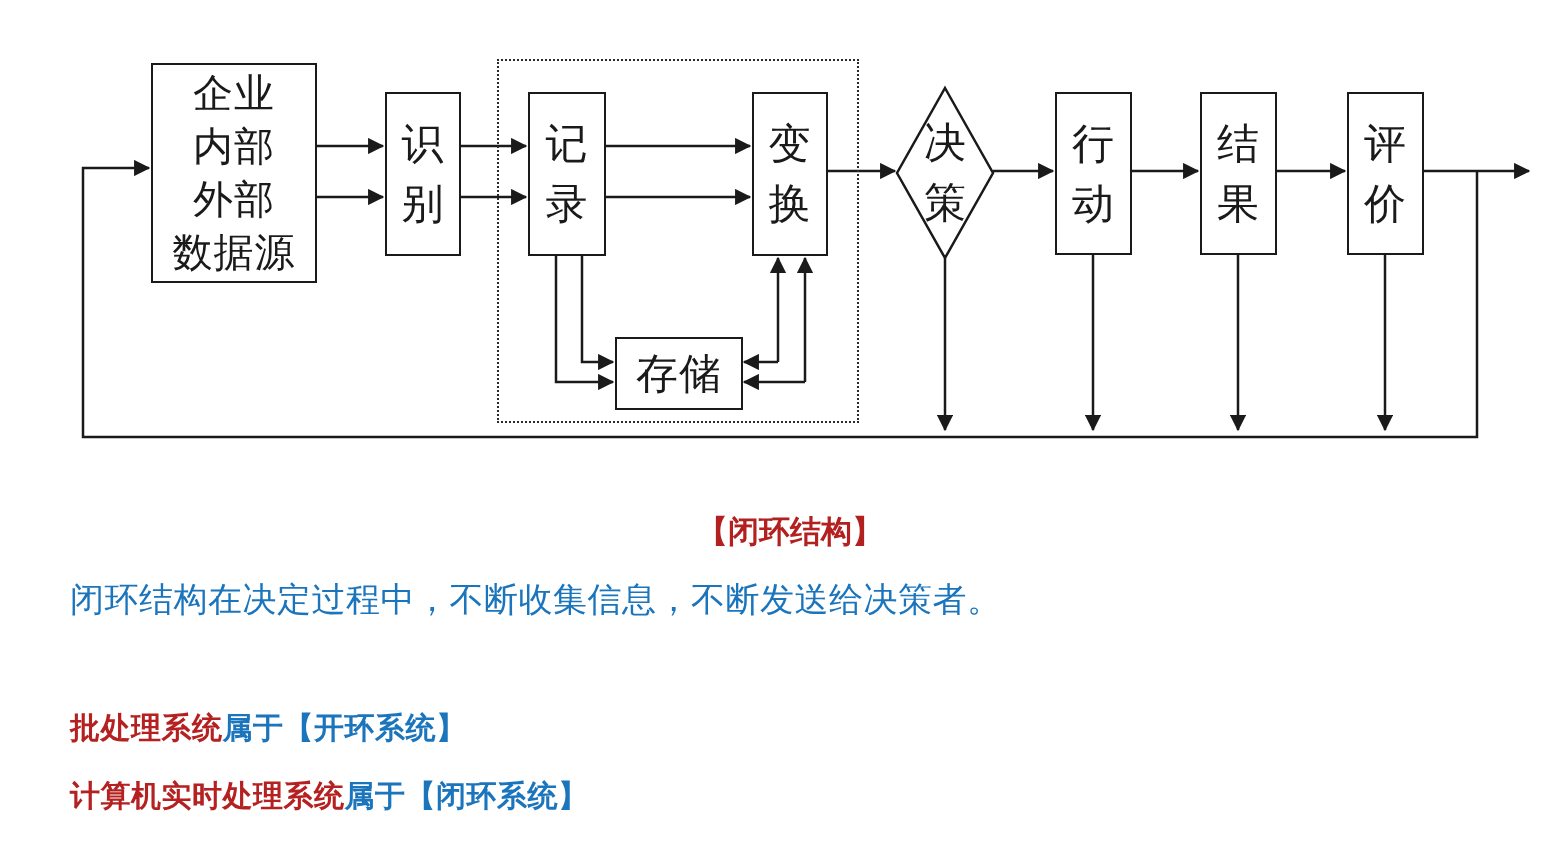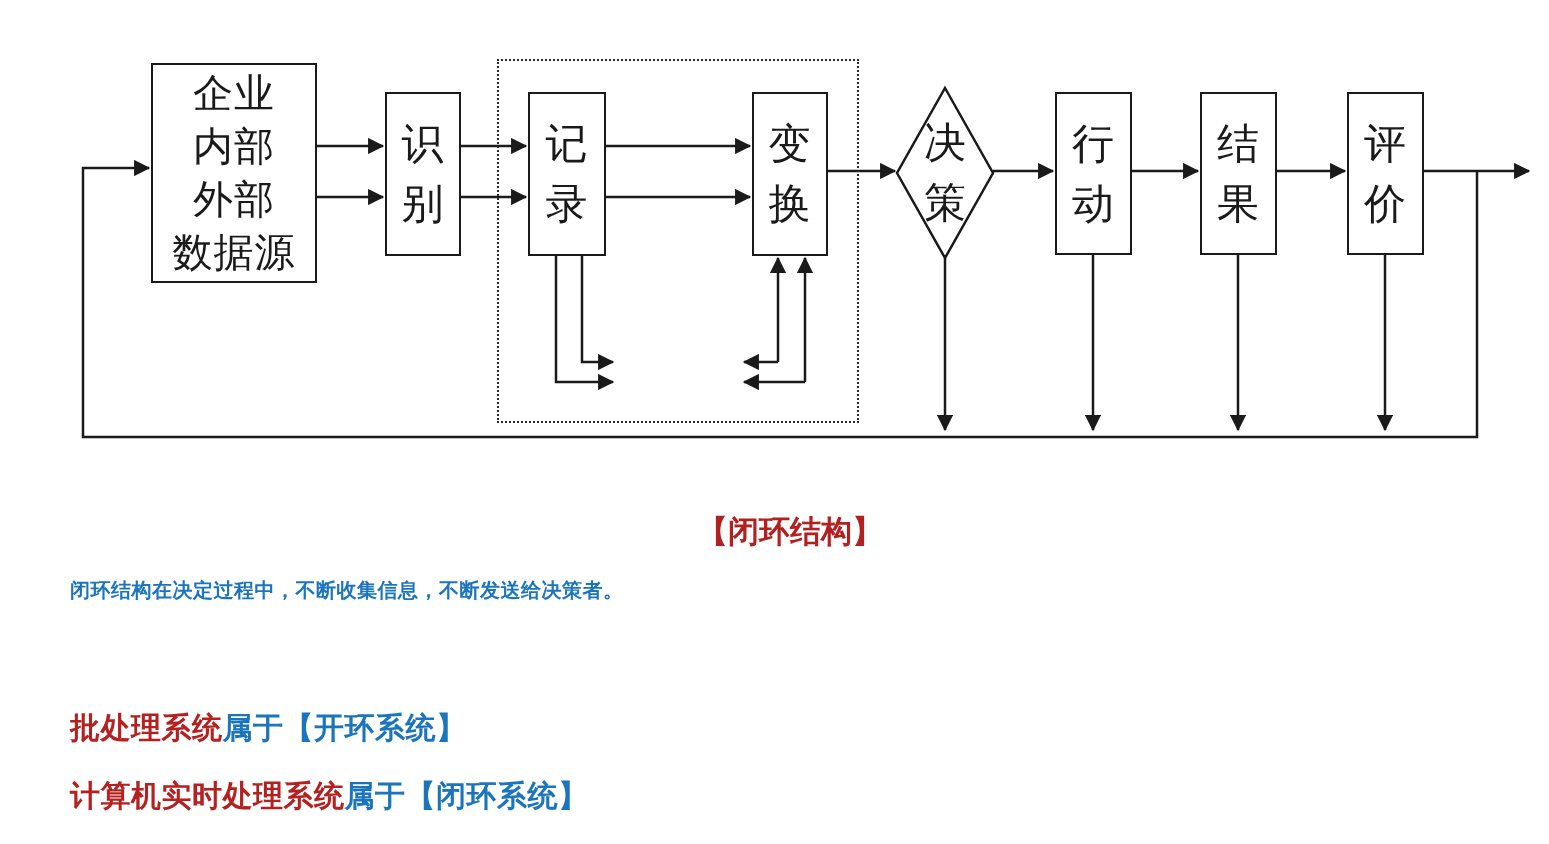--- a/index.html
+++ b/index.html
@@ -13,21 +13,21 @@
         color:#1a1a1a;}
   .node span{white-space:pre-line;font-size:40px;line-height:1.32;letter-spacing:1px;}
   .node.small span{font-size:42px;line-height:1.42;}
   .dashed-group{position:absolute;box-sizing:border-box;border:2.5px dotted #2a2a2a;background:transparent;}
   .diamond-label{position:absolute;display:flex;align-items:center;justify-content:center;
         text-align:center;color:#1a1a1a;}
   .diamond-label span{white-space:pre-line;font-size:42px;line-height:1.42;}
   
   .note-title{position:absolute;left:0;top:511px;width:1580px;text-align:center;
         font-size:31px;font-weight:bold;color:#b32020;}
-  .note-desc{position:absolute;left:70px;top:577px;font-size:20px;font-weight:bold;
+  .note-desc{position:absolute;left:70px;top:577px;font-size:34px;font-weight:normal;
         color:#1b75bc;letter-spacing:0.5px;}
   .note-line{position:absolute;left:70px;font-size:30px;font-weight:bold;letter-spacing:0.5px;}
   .note-line .red{color:#b52020;}
   .note-line .blue{color:#1b75bc;}
   #note-batch{top:708px;}
   #note-realtime{top:776px;}
 </style>
 </head>
 <body>
 
@@ -98,20 +98,23 @@
     <div class="node small" style="left:528px;top:92px;width:78px;height:164px;">
       <span>记
 录</span>
     </div>
 
     <div class="node small" style="left:752px;top:92px;width:76px;height:164px;">
       <span>变
 换</span>
     </div>
 
+    <div class="node small" style="left:615px;top:337px;width:128px;height:73px;">
+      <span>存储</span>
+    </div>
 
     <div class="diamond-label" style="left:897px;top:88px;width:96px;height:170px;">
       <span>决
 策</span>
     </div>
 
     <div class="node small" style="left:1055px;top:92px;width:77px;height:163px;">
       <span>行
 动</span>
     </div>

